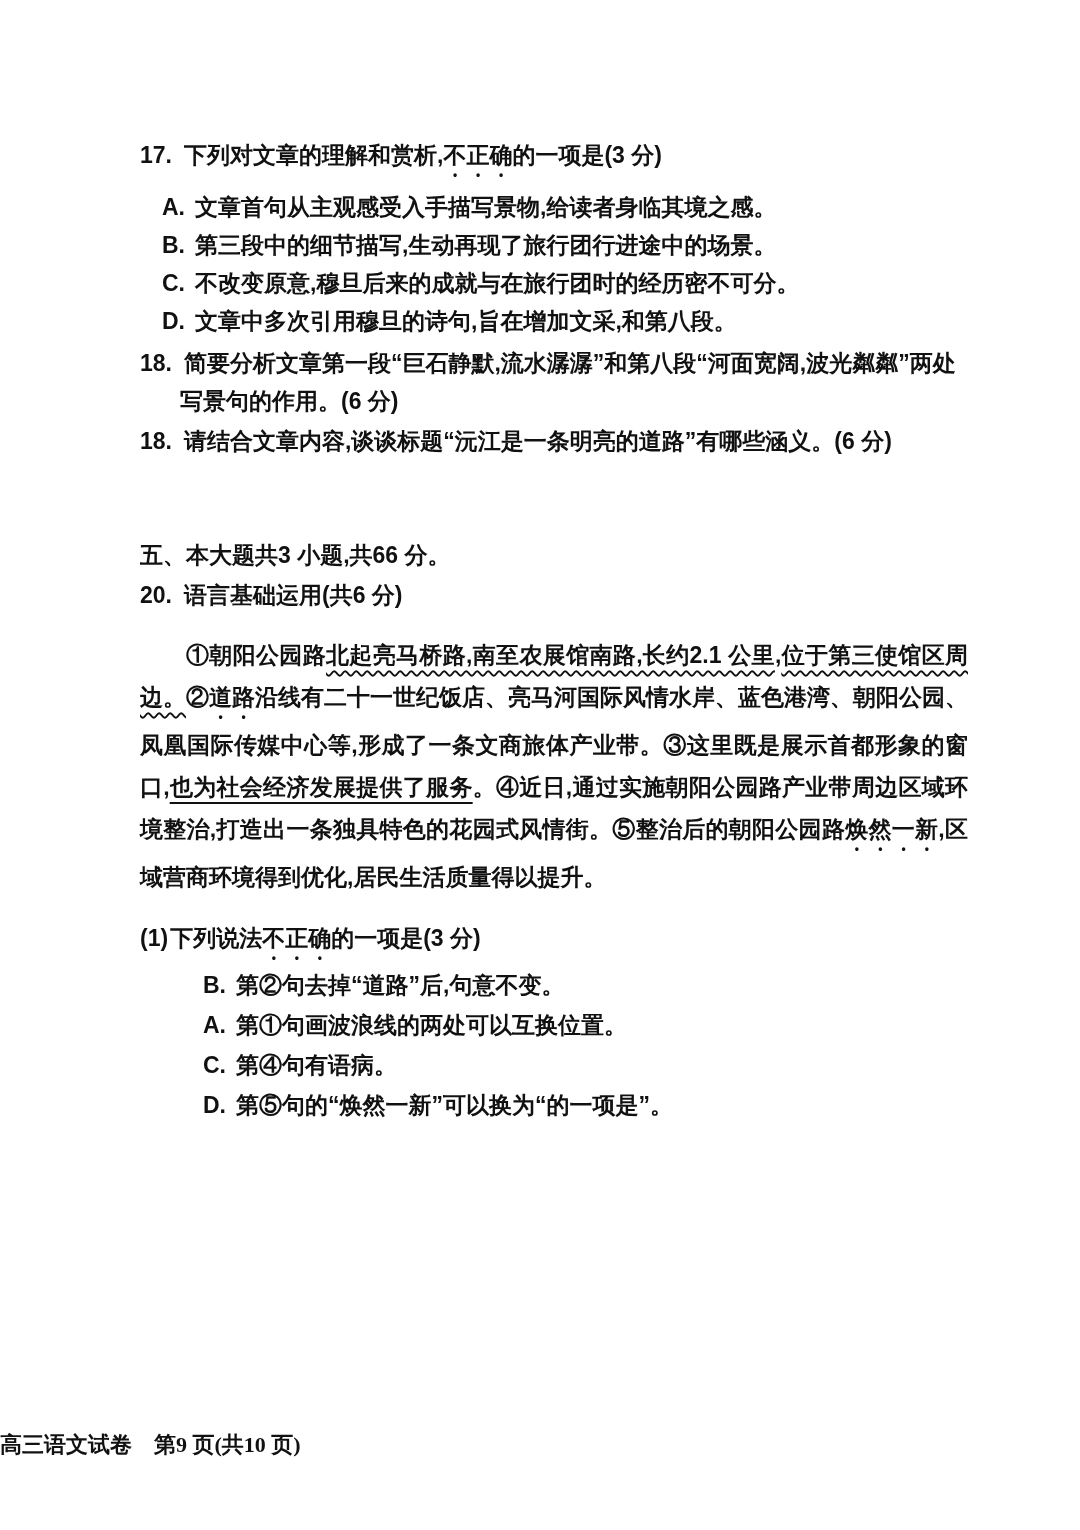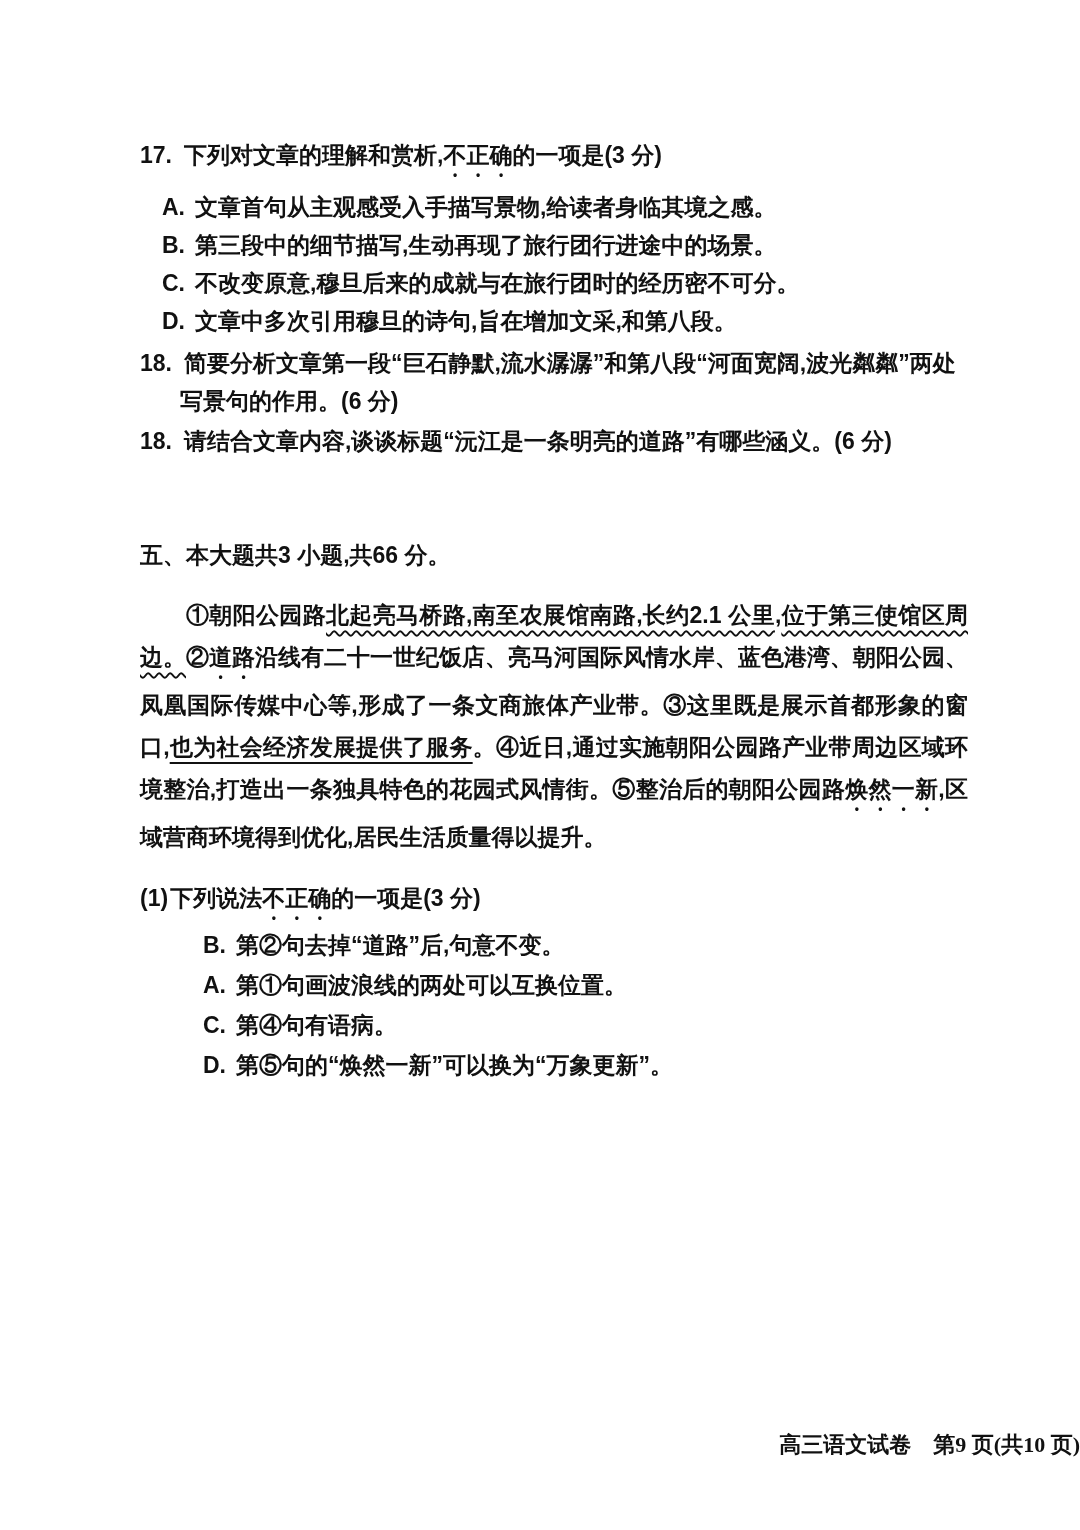--- a/index.html
+++ b/index.html
@@ -68,21 +68,21 @@
     text-decoration-thickness: 2px;
     text-underline-offset: 7px;
   }
   .plain { text-decoration: none; }
 
   .footer {
     position: absolute;
     left: 0;
     right: 0;
     top: 1430px;
-    text-align: right;
+    text-align: left;
     font-family: "Liberation Serif", serif;
     font-size: 22px;
     font-weight: 600;
     color: #111111;
   }
 </style>
 </head>
 <body>
 
 <div class="page">
@@ -105,32 +105,35 @@
     </div>
 
     <div id="q19" class="hang">
       <span class="qnum">18.</span><span>请结合文章内容,谈谈标题“沅江是一条明亮的道路”有哪些涵义。(6 分)</span>
     </div>
 
     <div id="sec5">
       <span>五、本大题共3 小题,共66 分。</span>
     </div>
 
+    <div id="q20-title" class="hang">
+      <span class="qnum">20.</span><span>语言基础运用(共6 分)</span>
+    </div>
 
     <div id="q20-para"><span class="plain">①朝阳公园路</span><span class="wavy">北起亮马桥路,南至农展馆南路,长约2.1 公里</span><span class="plain">,</span><span class="wavy">位于第三使馆区周边。</span><span class="plain">②</span><span class="emph">道路</span><span class="plain">沿线有二十一世纪饭店、亮马河国际风情水岸、蓝色港湾、朝阳公园、凤凰国际传媒中心等,形成了一条文商旅体产业带。③这里既是展示首都形象的窗口,</span><span class="uline">也为社会经济发展提供了服务</span><span class="plain">。④近日,通过实施朝阳公园路产业带周边区域环境整治,打造出一条独具特色的花园式风情街。⑤整治后的朝阳公园路</span><span class="emph">焕然一新</span><span class="plain">,区域营商环境得到优化,居民生活质量得以提升。</span></div>
 
     <div id="sub1">
       <span class="qnum" style="margin-right:2px;">(1)</span><span>下列说法</span><span class="emph">不正确</span><span>的一项是(3 分)</span>
     </div>
 
     <div class="opts20">
       <div class="opt"><span class="olabel">B.</span><span>第②句去掉“道路”后,句意不变。</span></div>
       <div class="opt"><span class="olabel">A.</span><span>第①句画波浪线的两处可以互换位置。</span></div>
       <div class="opt"><span class="olabel">C.</span><span>第④句有语病。</span></div>
-      <div class="opt"><span class="olabel">D.</span><span>第⑤句的“焕然一新”可以换为“万象更新”。</span></div>
+      <div class="opt"><span class="olabel">D.</span><span>第⑤句的“焕然一新”可以换为“的一项是”。</span></div>
     </div>
 
 
   </div>
 
   <div class="footer">
     <span>高三语文试卷　第9 页(共10 页)</span>
   </div>
 </div>
 

